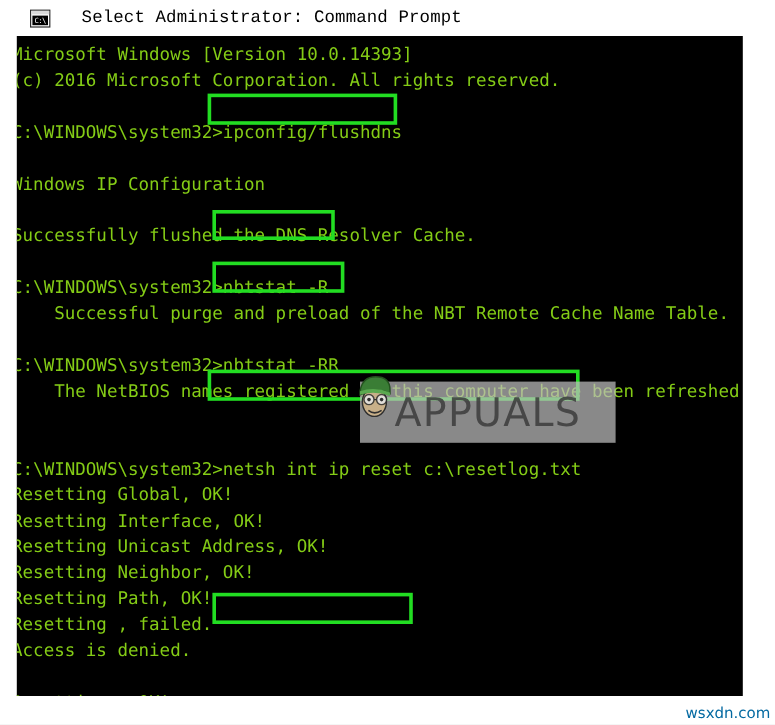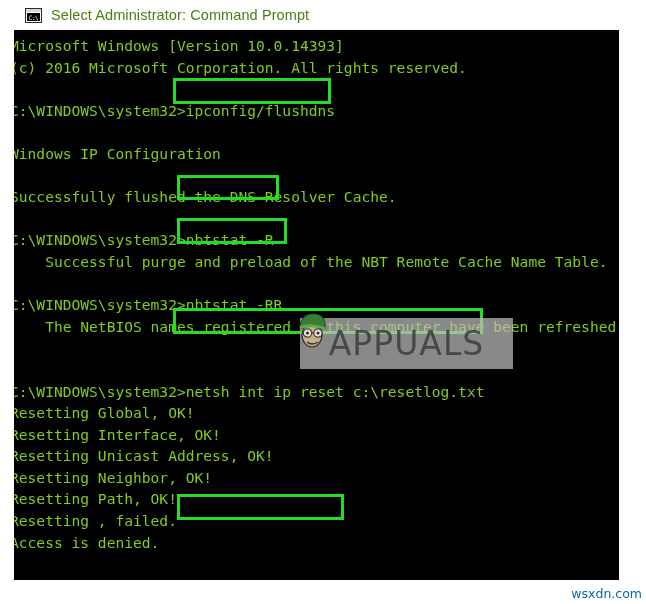--- a/index.html
+++ b/index.html
@@ -50,25 +50,26 @@
     background: #000000;
     color: #ffffff;
     font-family: "DejaVu Sans Mono", monospace;
     font-size: 6px;
     line-height: 9px;
     text-align: center;
     letter-spacing: -0.5px;
     overflow: hidden;
   }
   #titlebar-text {
-    margin-left: 9px;
+    margin-left: 26px;
     font-size: 14.5px;
-    color: #4d7c0f;
+    color: #000000;
     white-space: nowrap;
     letter-spacing: 0.1px;
+    font-family: Liberation Mono, monospace;
   }
 
   
   #console {
     position: absolute;
     left: 14px;
     top: 30px;
     width: 605px;
     height: 550px;
     background: #000000;

